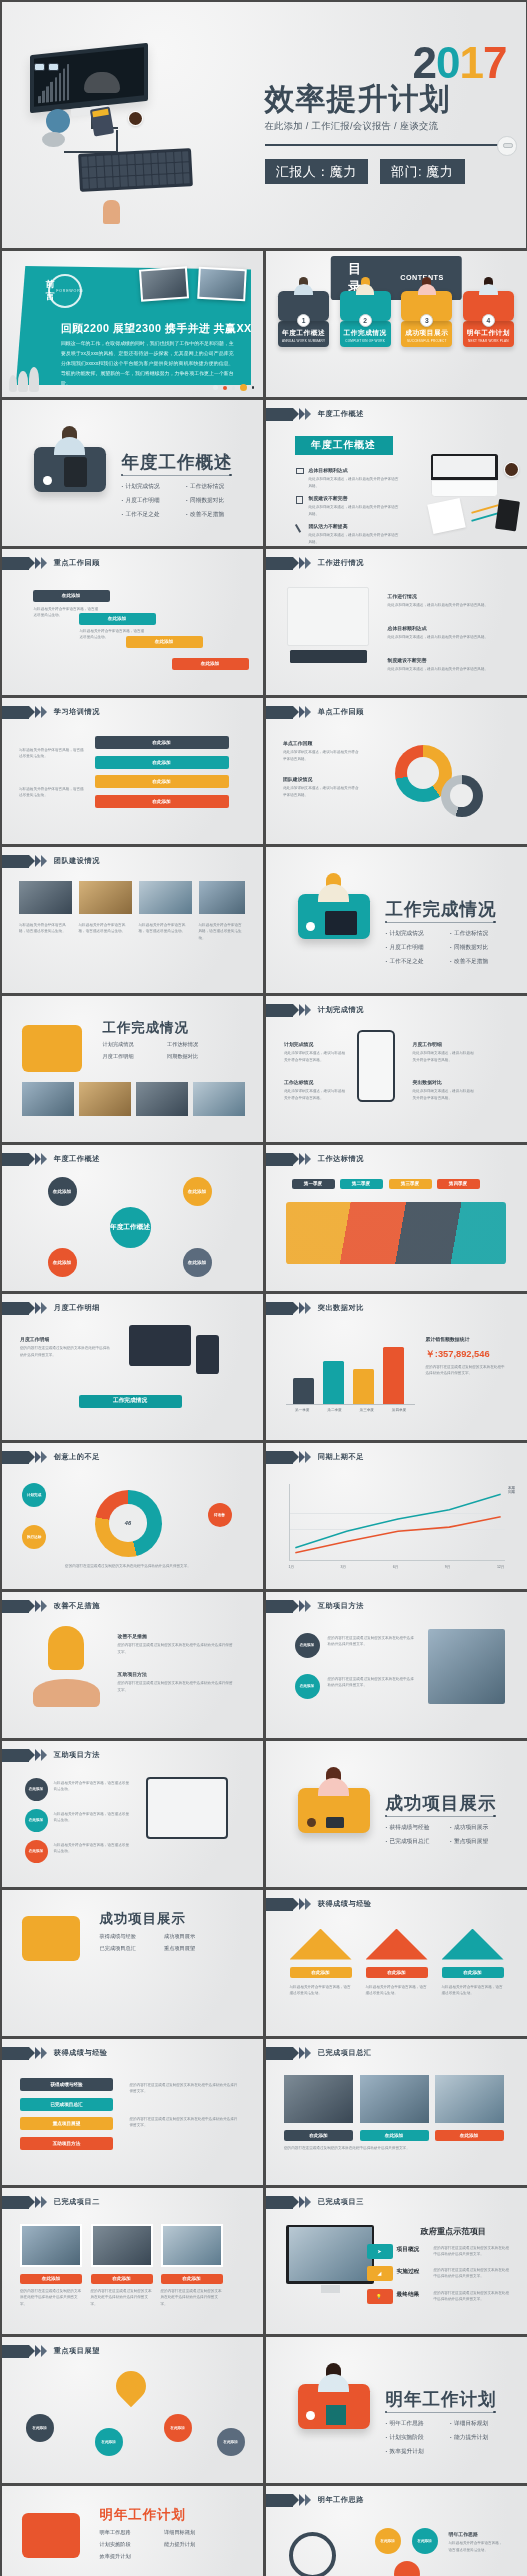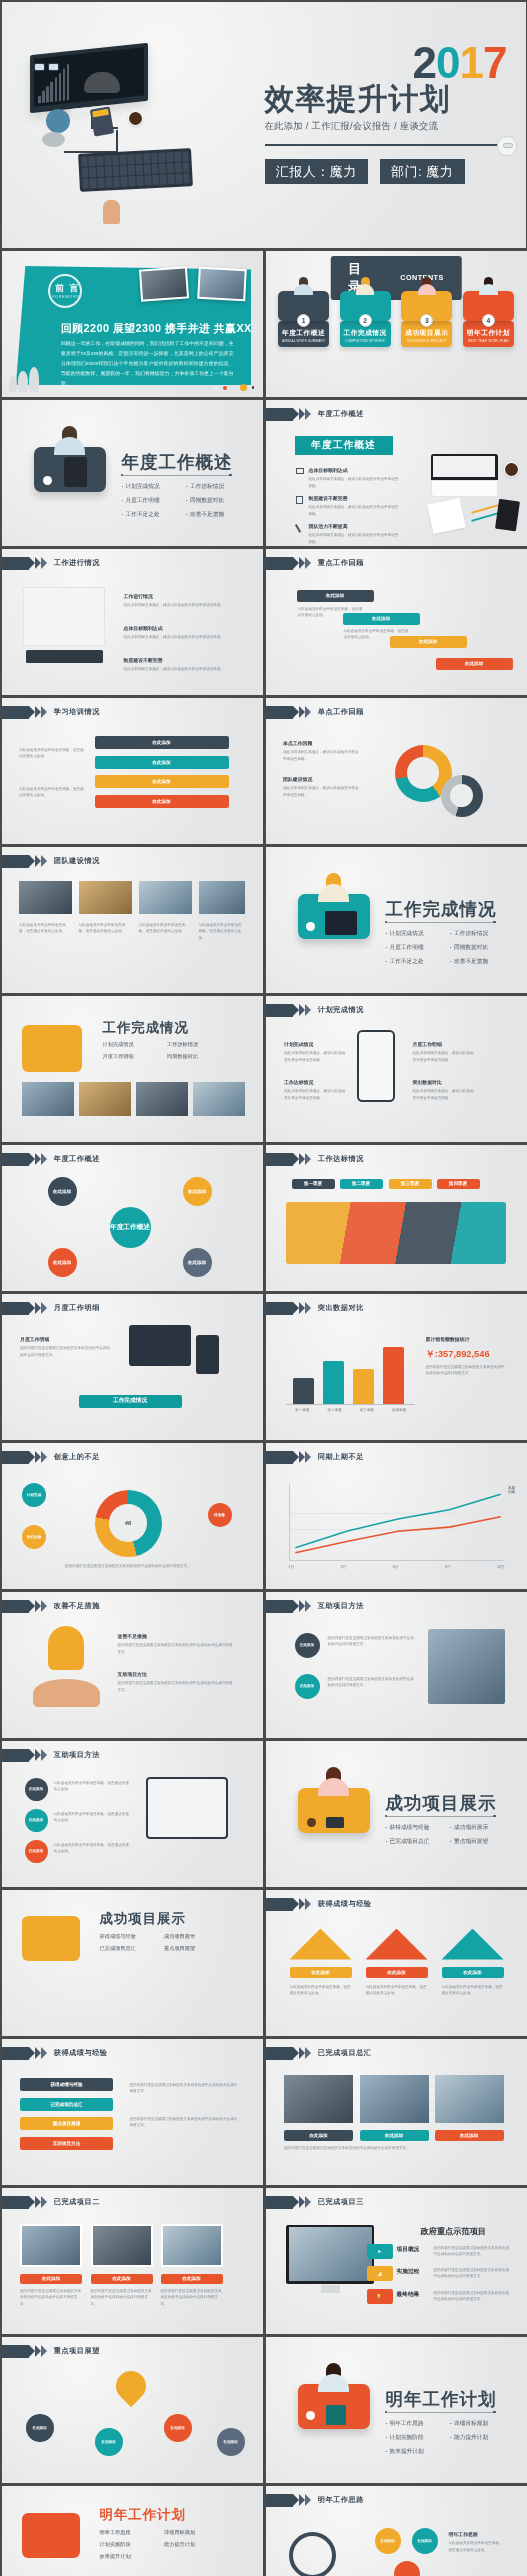--- a/index.html
+++ b/index.html
@@ -67,22 +67,22 @@
   .wire { position:absolute; border-left:2.1px solid #36414c; border-bottom:2.1px solid #36414c;}
   .glasses{ position:absolute; left:32px; top:61px; width:28px; height:9.3px;}
   .glasses i{ position:absolute; width:11.3px; height:8.2px; border:1.5px solid #2f3a45;
               border-radius:2.1px; background:#cfe3f0;}
   .chairback{ position:absolute; left:82px; top:70px; width:36px; height:21.6px;
               background:#4a4f54; border-radius:18.5px 18.5px 5.2px 5.2px;}
   
   .teal-panel{ position:absolute; left:14.4px; top:15.5px; right:11.3px; bottom:11.3px;
                background:#13a3a5; clip-path:polygon(4% 0,100% 3%,100% 100%,0 100%); }
   .circ-badge{ position:absolute; left:32px; top:8.2px; width:34px; height:34px; border-radius:50%;
-               border:2.6px solid rgba(255,255,255,.85); display:flex; flex-direction:column;
-               align-items:flex-end; justify-content:center; color:#fff; }
+               border:2.6px solid rgba(255,255,255,.85); display:flex; 
+               align-items:center; justify-content:center; color:#fff; }
   .circ-badge b{ font-size:8.8px; letter-spacing:1.5px; }
   .circ-badge s{ font-size:3.6px; letter-spacing:0.8px; text-decoration:none; opacity:.85;}
   .photo{ position:absolute; background:#fff; padding:2.1px; box-shadow:0 1.5px 4.1px rgba(0,0,0,.25);}
   .photo i{ display:block; width:100%; height:100%; }
   .fw-head{ position:absolute; left:45px; top:56px; color:#fff; font-size:10.8px; font-weight:bold;
             letter-spacing:0.5px; white-space:nowrap;}
   .fw-body{ position:absolute; left:45px; top:73px; right:17.5px; color:#eafafa; font-size:4.9px;
             line-height:2.05; text-align:justify; }
   .dots-row{ position:absolute; right:8.2px; bottom:5.2px; display:flex; align-items:center; gap:4.6px;}
   .dots-row i{ display:block; border-radius:50%; }
@@ -419,62 +419,62 @@
     <div style="position:absolute;left:231px;top:100px;width:20.6px;height:30px;background:#1d1f22;border-radius:1.5px;transform:rotate(8deg)"></div>
   </div>
 
   <div class="slide">
     <div class="noise"></div>
     <div class="ribbon">
       <span class="tail"></span>
         <span class="chev"></span>
         <span class="chev b"></span>
         <span class="chev c"></span>
+      <b>重点工作回顾</b>
+    </div>
+    <div class="pill" style="left:31px;top:41px;width:77px;height:12.4px;background:#3b4a57">
+      <span>在此添加</span>
+      </div>
+    <div class="pill" style="left:77px;top:64px;width:77px;height:12.4px;background:#13a3a5">
+      <span>在此添加</span>
+      </div>
+    <div class="pill" style="left:124px;top:87px;width:77px;height:12.4px;background:#f0a92b">
+      <span>在此添加</span>
+      </div>
+    <div class="pill" style="left:170px;top:109px;width:77px;height:12.4px;background:#e8552d">
+      <span>在此添加</span>
+      </div>
+    <div class="mini" style="left:32px;top:57px;width:67px">与标题相关并符合整体语言风格，语言描述尽量简洁生动。</div>
+    <div class="mini" style="left:78px;top:79px;width:67px">与标题相关并符合整体语言风格，语言描述尽量简洁生动。</div>
+  </div>
+
+  <div class="slide">
+    <div class="noise"></div>
+    <div class="ribbon">
+      <span class="tail"></span>
+        <span class="chev"></span>
+        <span class="chev b"></span>
+        <span class="chev c"></span>
       <b>工作进行情况</b>
     </div>
     <div style="position:absolute;left:21.6px;top:38px;width:82px;height:59px;background:#f4f5f5;
                 border:0.5px solid #e1e3e4;border-radius:2.1px"></div>
     <div style="position:absolute;left:24px;top:101px;width:77px;height:13.4px;background:#2f3a45;border-radius:1.5px"></div>
     <div class="mini" style="left:122px;top:43px;width:118px">
       <b>工作进行情况</b>
       <span>此处添加详细文本描述，建议与标题相关并符合整体语言风格。</span>
     </div>
     <div class="mini" style="left:122px;top:75px;width:118px">
       <b>总体目标顺利达成</b>
       <span>此处添加详细文本描述，建议与标题相关并符合整体语言风格。</span>
     </div>
     <div class="mini" style="left:122px;top:107px;width:118px">
       <b>制度建设不断完善</b>
       <span>此处添加详细文本描述，建议与标题相关并符合整体语言风格。</span>
     </div>
-  </div>
-
-  <div class="slide">
-    <div class="noise"></div>
-    <div class="ribbon">
-      <span class="tail"></span>
-        <span class="chev"></span>
-        <span class="chev b"></span>
-        <span class="chev c"></span>
-      <b>重点工作回顾</b>
-    </div>
-    <div class="pill" style="left:31px;top:41px;width:77px;height:12.4px;background:#3b4a57">
-      <span>在此添加</span>
-      </div>
-    <div class="pill" style="left:77px;top:64px;width:77px;height:12.4px;background:#13a3a5">
-      <span>在此添加</span>
-      </div>
-    <div class="pill" style="left:124px;top:87px;width:77px;height:12.4px;background:#f0a92b">
-      <span>在此添加</span>
-      </div>
-    <div class="pill" style="left:170px;top:109px;width:77px;height:12.4px;background:#e8552d">
-      <span>在此添加</span>
-      </div>
-    <div class="mini" style="left:32px;top:57px;width:67px">与标题相关并符合整体语言风格，语言描述尽量简洁生动。</div>
-    <div class="mini" style="left:78px;top:79px;width:67px">与标题相关并符合整体语言风格，语言描述尽量简洁生动。</div>
   </div>
 
   <div class="slide">
     <div class="noise"></div>
     <div class="ribbon">
       <span class="tail"></span>
         <span class="chev"></span>
         <span class="chev b"></span>
         <span class="chev c"></span>
       <b>学习培训情况</b>

